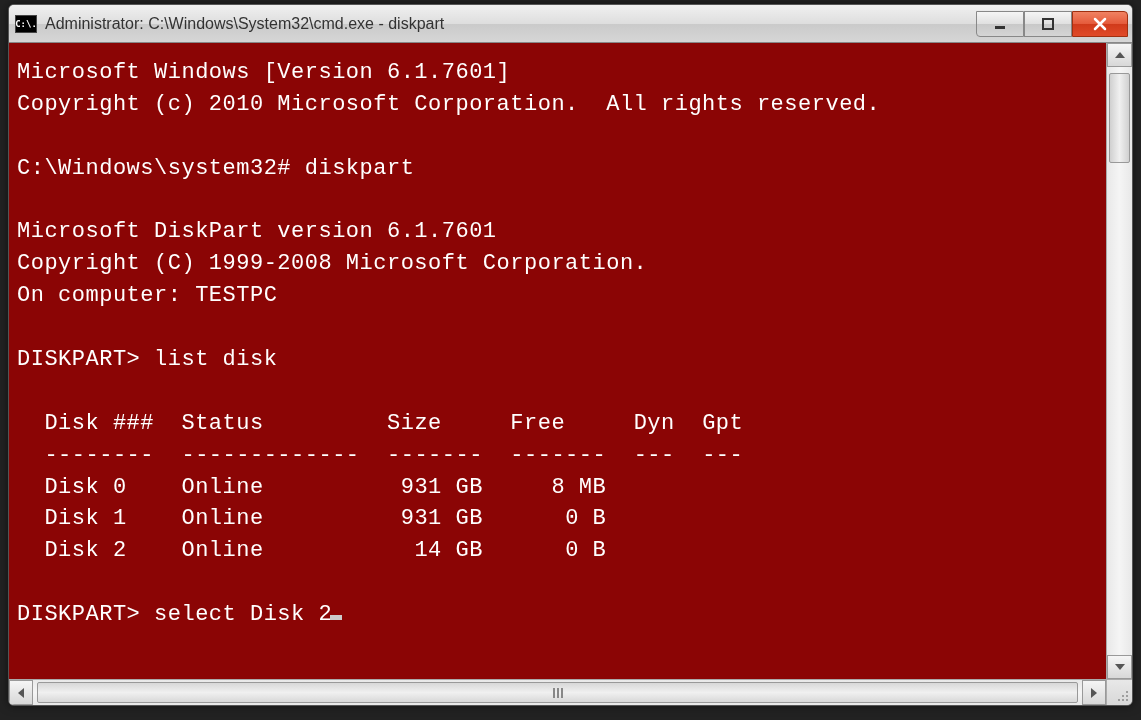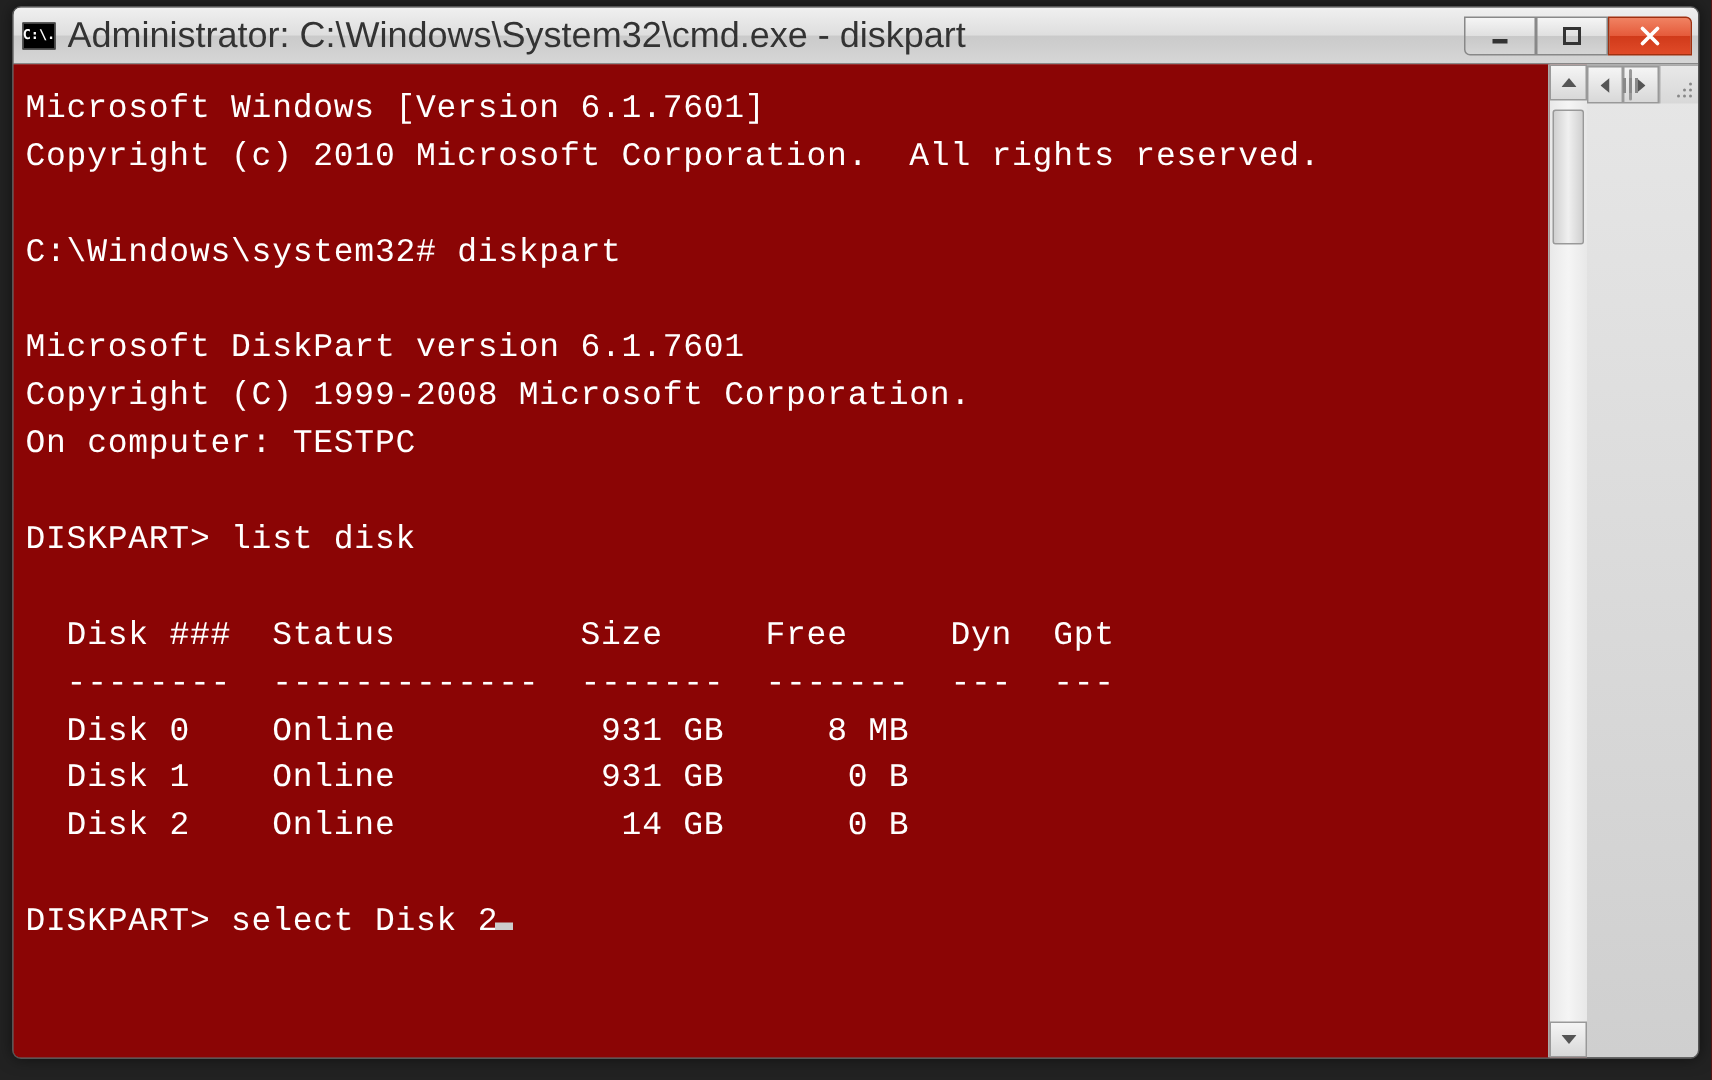--- a/index.html
+++ b/index.html
@@ -49,21 +49,21 @@
       font-size: 9px;
       color: #fff;
       font-family: monospace;
       font-weight: bold;
       border: 1px solid #444;
     }
     
     .titlebar-text {
       flex: 1;
       font-family: "Segoe UI", Arial, sans-serif;
-      font-size: 24px;
+      font-size: 16px;
       color: #333;
       white-space: nowrap;
       overflow: hidden;
     }
     
     .window-controls {
       display: flex;
       gap: 0;
     }
     
@@ -90,21 +90,21 @@
       border-color: #a03010;
     }
     
     .win-btn.minimize {
       border-radius: 0 0 0 4px;
     }
     
     .content-wrap {
       flex: 1;
       display: flex;
-      flex-direction: row;
+      flex-direction: column;
       min-height: 0;
     }
     
     .terminal-area {
       flex: 1;
       display: flex;
       min-height: 0;
       background: #8b0505;
     }
     

